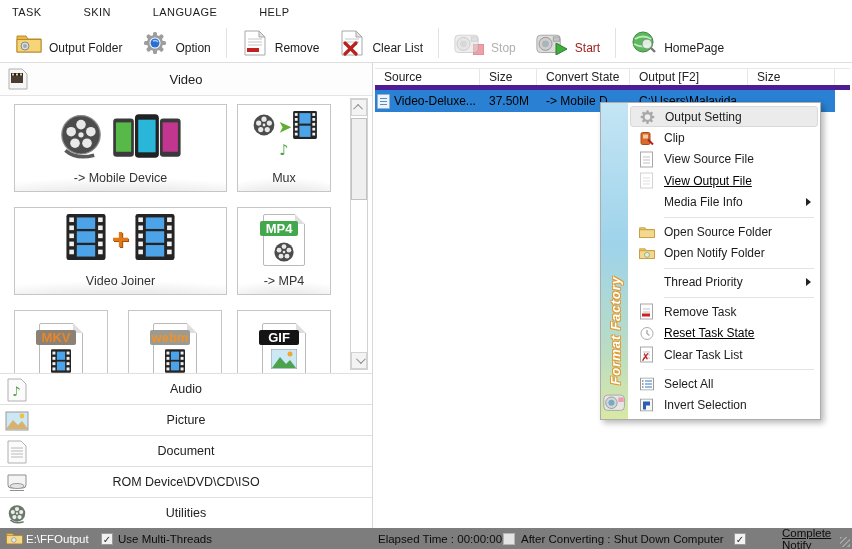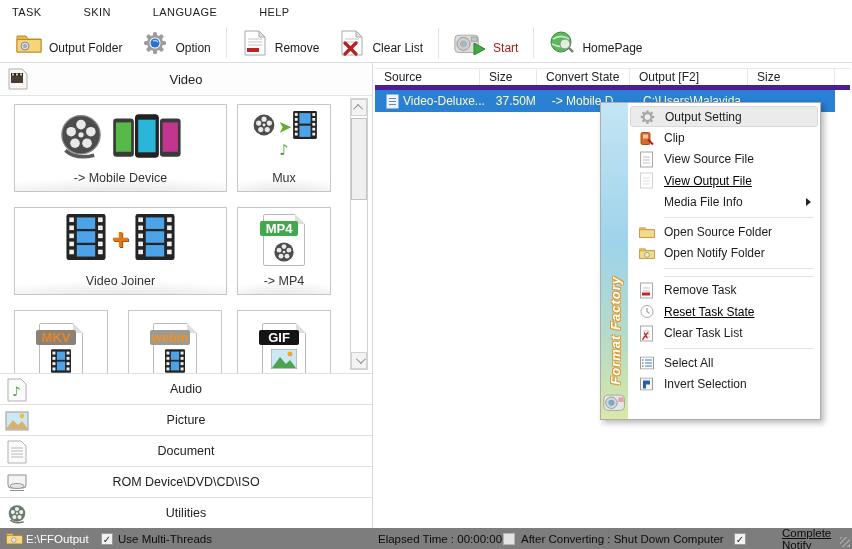--- a/index.html
+++ b/index.html
@@ -83,21 +83,21 @@
 
   
   .right-panel { position:absolute; left:373px; top:63px; width:479px; height:465px; background:#fff; }
   .tbl-header { position:absolute; left:2px; top:5px; height:22px; display:flex; border-top:1px solid #e8e8e8;
                 border-bottom:5px solid #4c1d95; background:#fff; width:475px; }
   .th { font-size:12px; color:#222; display:flex; align-items:center; padding-left:9px;
         border-right:1px solid #e6e6e6; }
   .th:last-child { border-right:none; }
   .w-source{width:105px;} .w-size{width:57px;} .w-state{width:93px;} .w-output{width:118px;} .w-size2{width:87px;} .w-fill{flex:1;}
   .tbl-row-selected { position:absolute; left:2px; top:27px; width:460px; height:22px; background:#2a80d2;
-                      display:flex; align-items:center; color:#fef9c3; font-size:12px;padding-left:9px; }
+                      display:flex; align-items:center; color:#000000; font-size:12px; }
   .td { display:flex; align-items:center; padding-left:9px; overflow:hidden; white-space:nowrap; }
   .td.src { padding-left:2px; gap:4px; }
   .doc-mini { width:13px; height:15px; background:#eef4fb; border:1px solid #8fb4d8; border-radius:1px;
               display:flex; flex-direction:column; gap:2px; padding:3px 2px; }
   .doc-mini i { display:block; height:1px; background:#5a8cc0; }
 
   
   .ctx { position:absolute; left:600px; top:102px; width:221px; height:318px; display:flex;
          border:1px solid #adadad; background:#fff; box-shadow:3px 3px 6px rgba(0,0,0,.28); z-index:50; }
   .ctx-strip { position:relative; width:27px; flex:none;
@@ -212,20 +212,34 @@
             </g>
             <g stroke="#b92020" stroke-width="3.2" stroke-linecap="round">
               <line x1="4" y1="13" x2="15" y2="24"></line>
               <line x1="15" y1="13" x2="4" y2="24"></line>
             </g>
           </svg>
       </span>
       <span class="lbl">Clear List</span>
     </div>
     <div class="tsep"></div>
+    <div class="tbtn disabled">
+      <span class="ticon gray">
+        <svg width="28" height="24" viewBox="0 0 30 26">
+            <rect x="1" y="4" width="27" height="20" rx="4" fill="#dcdcdc" stroke="#a0a0a0"></rect>
+            <circle cx="11" cy="14" r="7.5" fill="#cfcfcf" stroke="#909090"></circle>
+            <circle cx="11" cy="14" r="4" fill="#aab4bb"></circle>
+            <rect x="20" y="6" width="7" height="5" fill="#c4c4c4" stroke="#a0a0a0"></rect>
+          </svg>
+      </span>
+      <svg style="margin-left:-14px;margin-top:10px" width="11" height="11" viewBox="0 0 11 11">
+          <rect x="0" y="0" width="11" height="11" fill="#eda0a8" stroke="#d58790"></rect>
+        </svg>
+      <span class="lbl">Stop</span>
+    </div>
     <div class="tbtn start-btn">
       <span class="ticon">
         <svg width="28" height="24" viewBox="0 0 30 26">
             <rect x="1" y="4" width="27" height="20" rx="4" fill="#dcdcdc" stroke="#a0a0a0"></rect>
             <circle cx="11" cy="14" r="7.5" fill="#cfcfcf" stroke="#909090"></circle>
             <circle cx="11" cy="14" r="4" fill="#aab4bb"></circle>
             <rect x="20" y="6" width="7" height="5" fill="#c4c4c4" stroke="#a0a0a0"></rect>
           </svg>
       </span>
       <svg style="margin-left:-14px;margin-top:12px" width="13" height="12" viewBox="0 0 13 12">
@@ -662,20 +676,24 @@
               <path d="M1 3 h9 l2 3 h13 v13 h-24 z" fill="#e9c268" stroke="#b98c2a"></path>
               <rect x="1" y="6.5" width="24" height="12.5" fill="#f3d88e" stroke="#b98c2a"></rect>
               <circle cx="13" cy="13" r="4" fill="#dfeedf" stroke="#6a9a6a"></circle>
             </svg>
         </span>
         <span>Open Notify Folder</span>
       </div>
 
       <div class="msep"></div>
 
+      <div class="mi">
+        <span>Thread Priority</span>
+        <span class="sub"></span>
+      </div>
 
       <div class="msep"></div>
 
       <div class="mi">
         <span class="micon">
             <span class="ic-doc">
               <i></i>
               <i></i>
               <i></i>
               <span class="redbar"></span>

